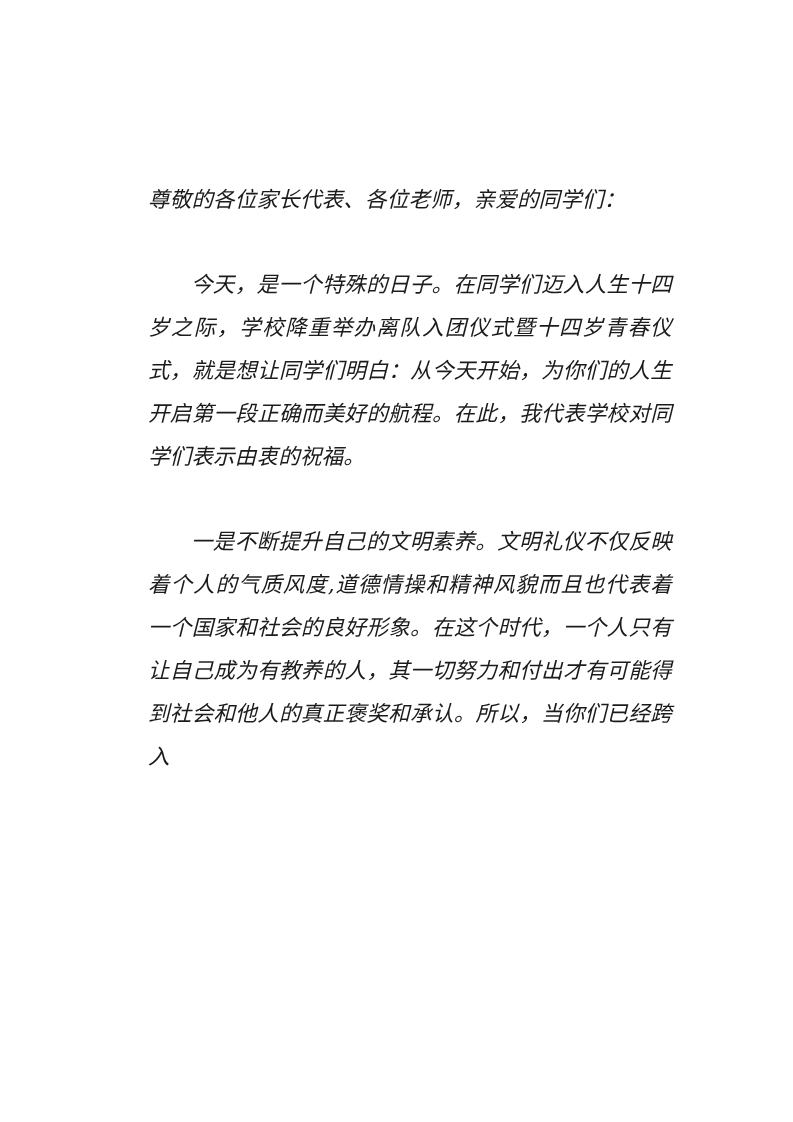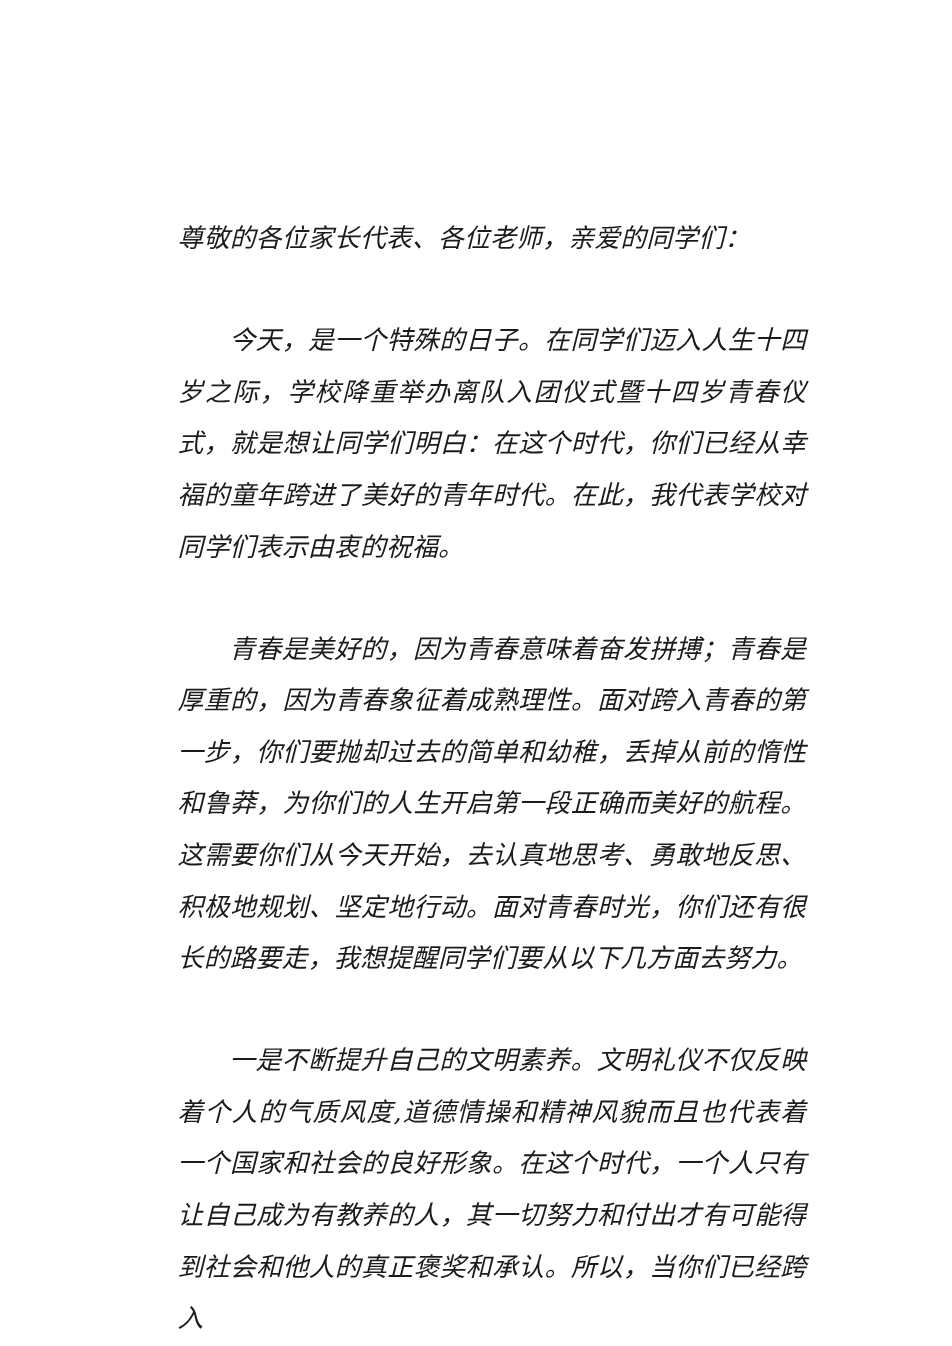--- a/index.html
+++ b/index.html
@@ -59,20 +59,19 @@
 </style>
 </head>
 <body>
 
 <div class="page">
   <div class="doc-body">
 
     <p class="para salutation">尊敬的各位家长代表、各位老师，亲爱的同学们：</p>
 
 
-    <p class="para indent">今天，是一个特殊的日子。在同学们迈入人生十四岁之际，学校降重举办离队入团仪式暨十四岁青春仪式，就是想让同学们明白：在这个时代，你们已经从幸福的童年跨进了美好的青年时代。在此，我代表学校对同学们表示由衷的祝福。</p>
+    <p class="para indent">今天，是一个特殊的日子。在同学们迈入人生十四岁之际，学校降重举办离队入团仪式暨十四岁青春仪式，就是想让同学们明白：从今天开始，为你们的人生开启第一段正确而美好的航程。在此，我代表学校对同学们表示由衷的祝福。</p>
 
-    <p class="para indent">青春是美好的，因为青春意味着奋发拼搏；青春是厚重的，因为青春象征着成熟理性。面对跨入青春的第一步，你们要抛却过去的简单和幼稚，丢掉从前的惰性和鲁莽，为你们的人生开启第一段正确而美好的航程。这需要你们从今天开始，去认真地思考、勇敢地反思、积极地规划、坚定地行动。面对青春时光，你们还有很长的路要走，我想提醒同学们要从以下几方面去努力。</p>
 
     <p class="para indent">一是不断提升自己的文明素养。文明礼仪不仅反映着个人的气质风度,道德情操和精神风貌而且也代表着一个国家和社会的良好形象。在这个时代，一个人只有让自己成为有教养的人，其一切努力和付出才有可能得到社会和他人的真正褒奖和承认。所以，当你们已经跨入</p>
 
   </div>
 </div>
 
 </body></html>

